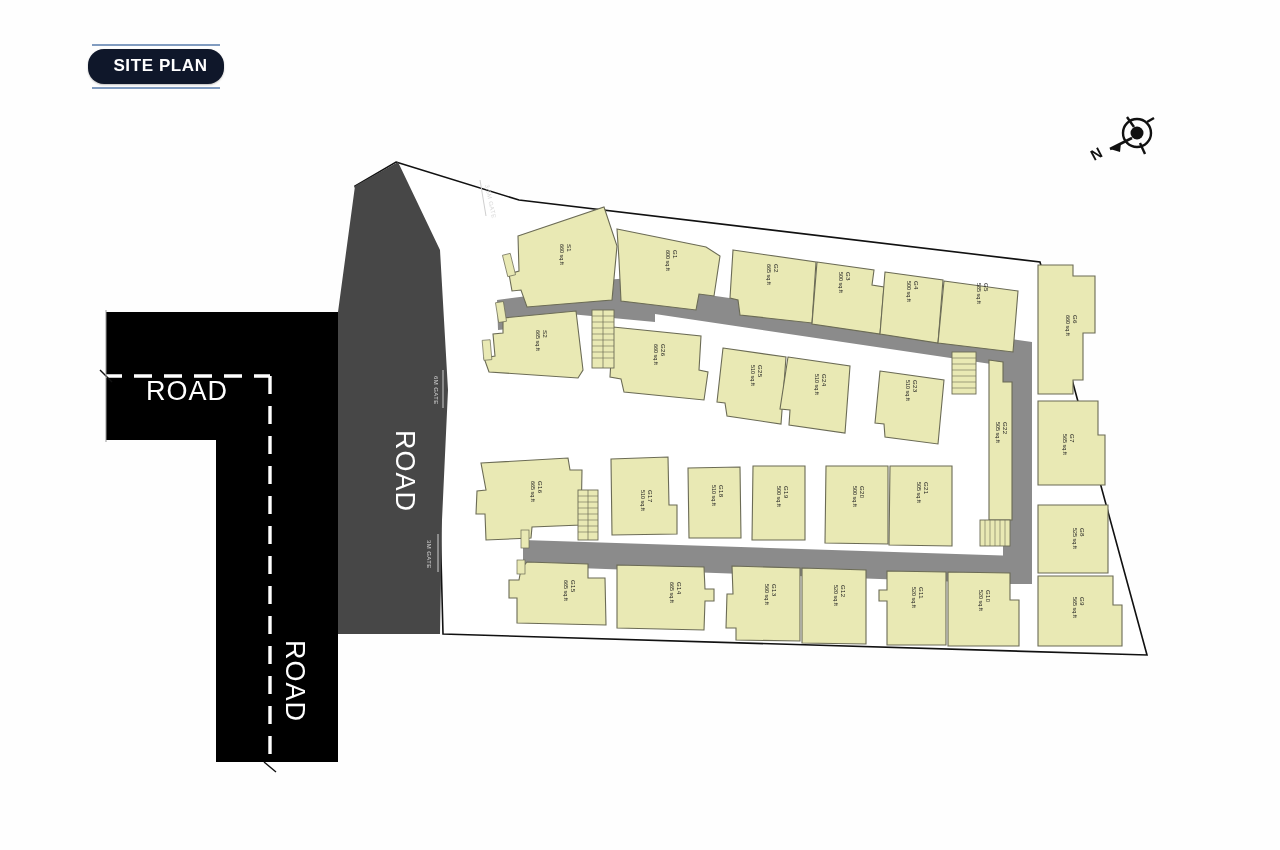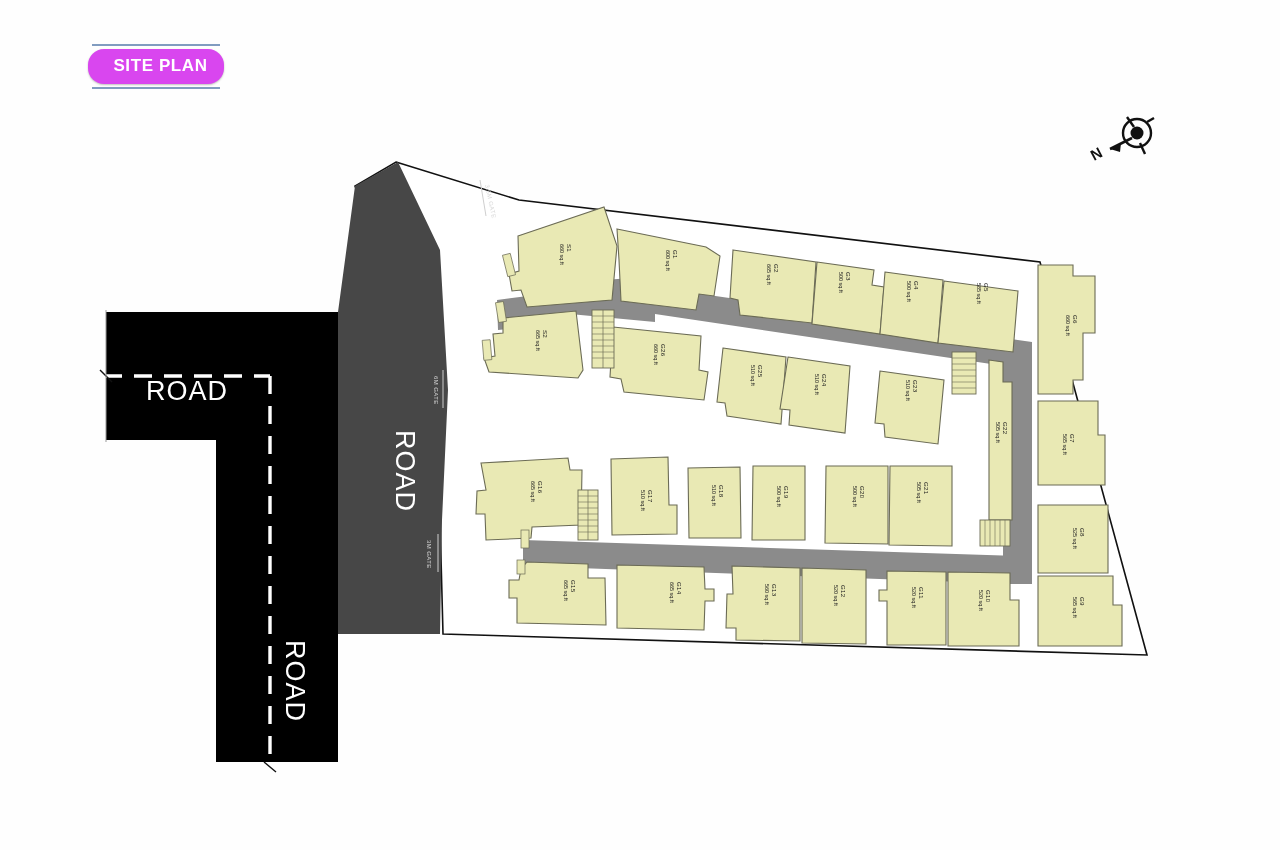--- a/index.html
+++ b/index.html
@@ -14,21 +14,21 @@
   
   #badge-wrap{
     position:absolute;left:88px;top:44px;width:136px;
   }
   .badge-rule{
     height:2px;background:#1a4b8c;opacity:.55;margin:0 4px;
   }
   .badge-rule.top{margin-bottom:3px;}
   .badge-rule.bottom{margin-top:3px;}
   #badge{
-    background:#d946ef;
+    background:#0f172a;
     border-radius:16px;
     color:#ffffff;
     font-size:17px;
     font-weight:bold;
     letter-spacing:.6px;
     text-align:center;
     padding:7px 0 8px 9px;
     box-shadow:0 1px 2px rgba(0,0,0,.25);
   }
 

